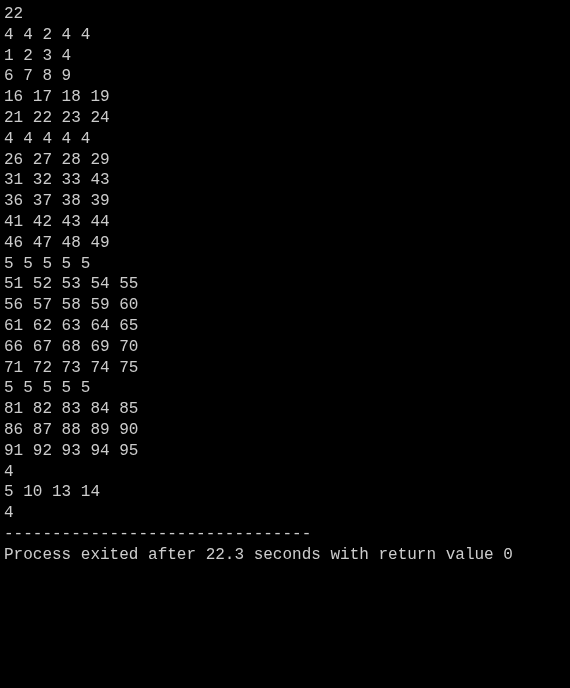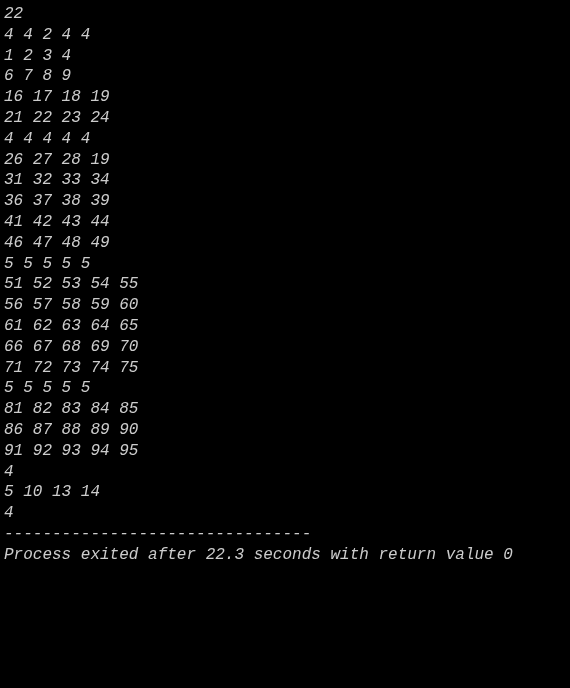--- a/index.html
+++ b/index.html
@@ -1,19 +1,18 @@
 <!DOCTYPE html>
 <html><head>
   <meta charset="utf-8">
   <style>
     * {
       margin: 0;
       padding: 0;
       box-sizing: border-box;
-      font-style: italic;
     }
     body {
       background-color: #000000;
       color: #cccccc;
       font-family: 'Consolas', 'Courier New', monospace;
       font-size: 16px;
       line-height: 1.3;
       padding: 4px;
       width: 570px;
       height: 688px;
@@ -28,22 +27,22 @@
 <body>
 
 <div>
   <span class="console-line">22</span>
   <span class="console-line">4 4 2 4 4</span>
   <span class="console-line">1 2 3 4</span>
   <span class="console-line">6 7 8 9</span>
   <span class="console-line">16 17 18 19</span>
   <span class="console-line">21 22 23 24</span>
   <span class="console-line">4 4 4 4 4</span>
-  <span class="console-line">26 27 28 19</span>
-  <span class="console-line">31 32 33 34</span>
+  <span class="console-line">26 27 28 29</span>
+  <span class="console-line">31 32 33 43</span>
   <span class="console-line">36 37 38 39</span>
   <span class="console-line">41 42 43 44</span>
   <span class="console-line">46 47 48 49</span>
   <span class="console-line">5 5 5 5 5</span>
   <span class="console-line">51 52 53 54 55</span>
   <span class="console-line">56 57 58 59 60</span>
   <span class="console-line">61 62 63 64 65</span>
   <span class="console-line">66 67 68 69 70</span>
   <span class="console-line">71 72 73 74 75</span>
   <span class="console-line">5 5 5 5 5</span>

